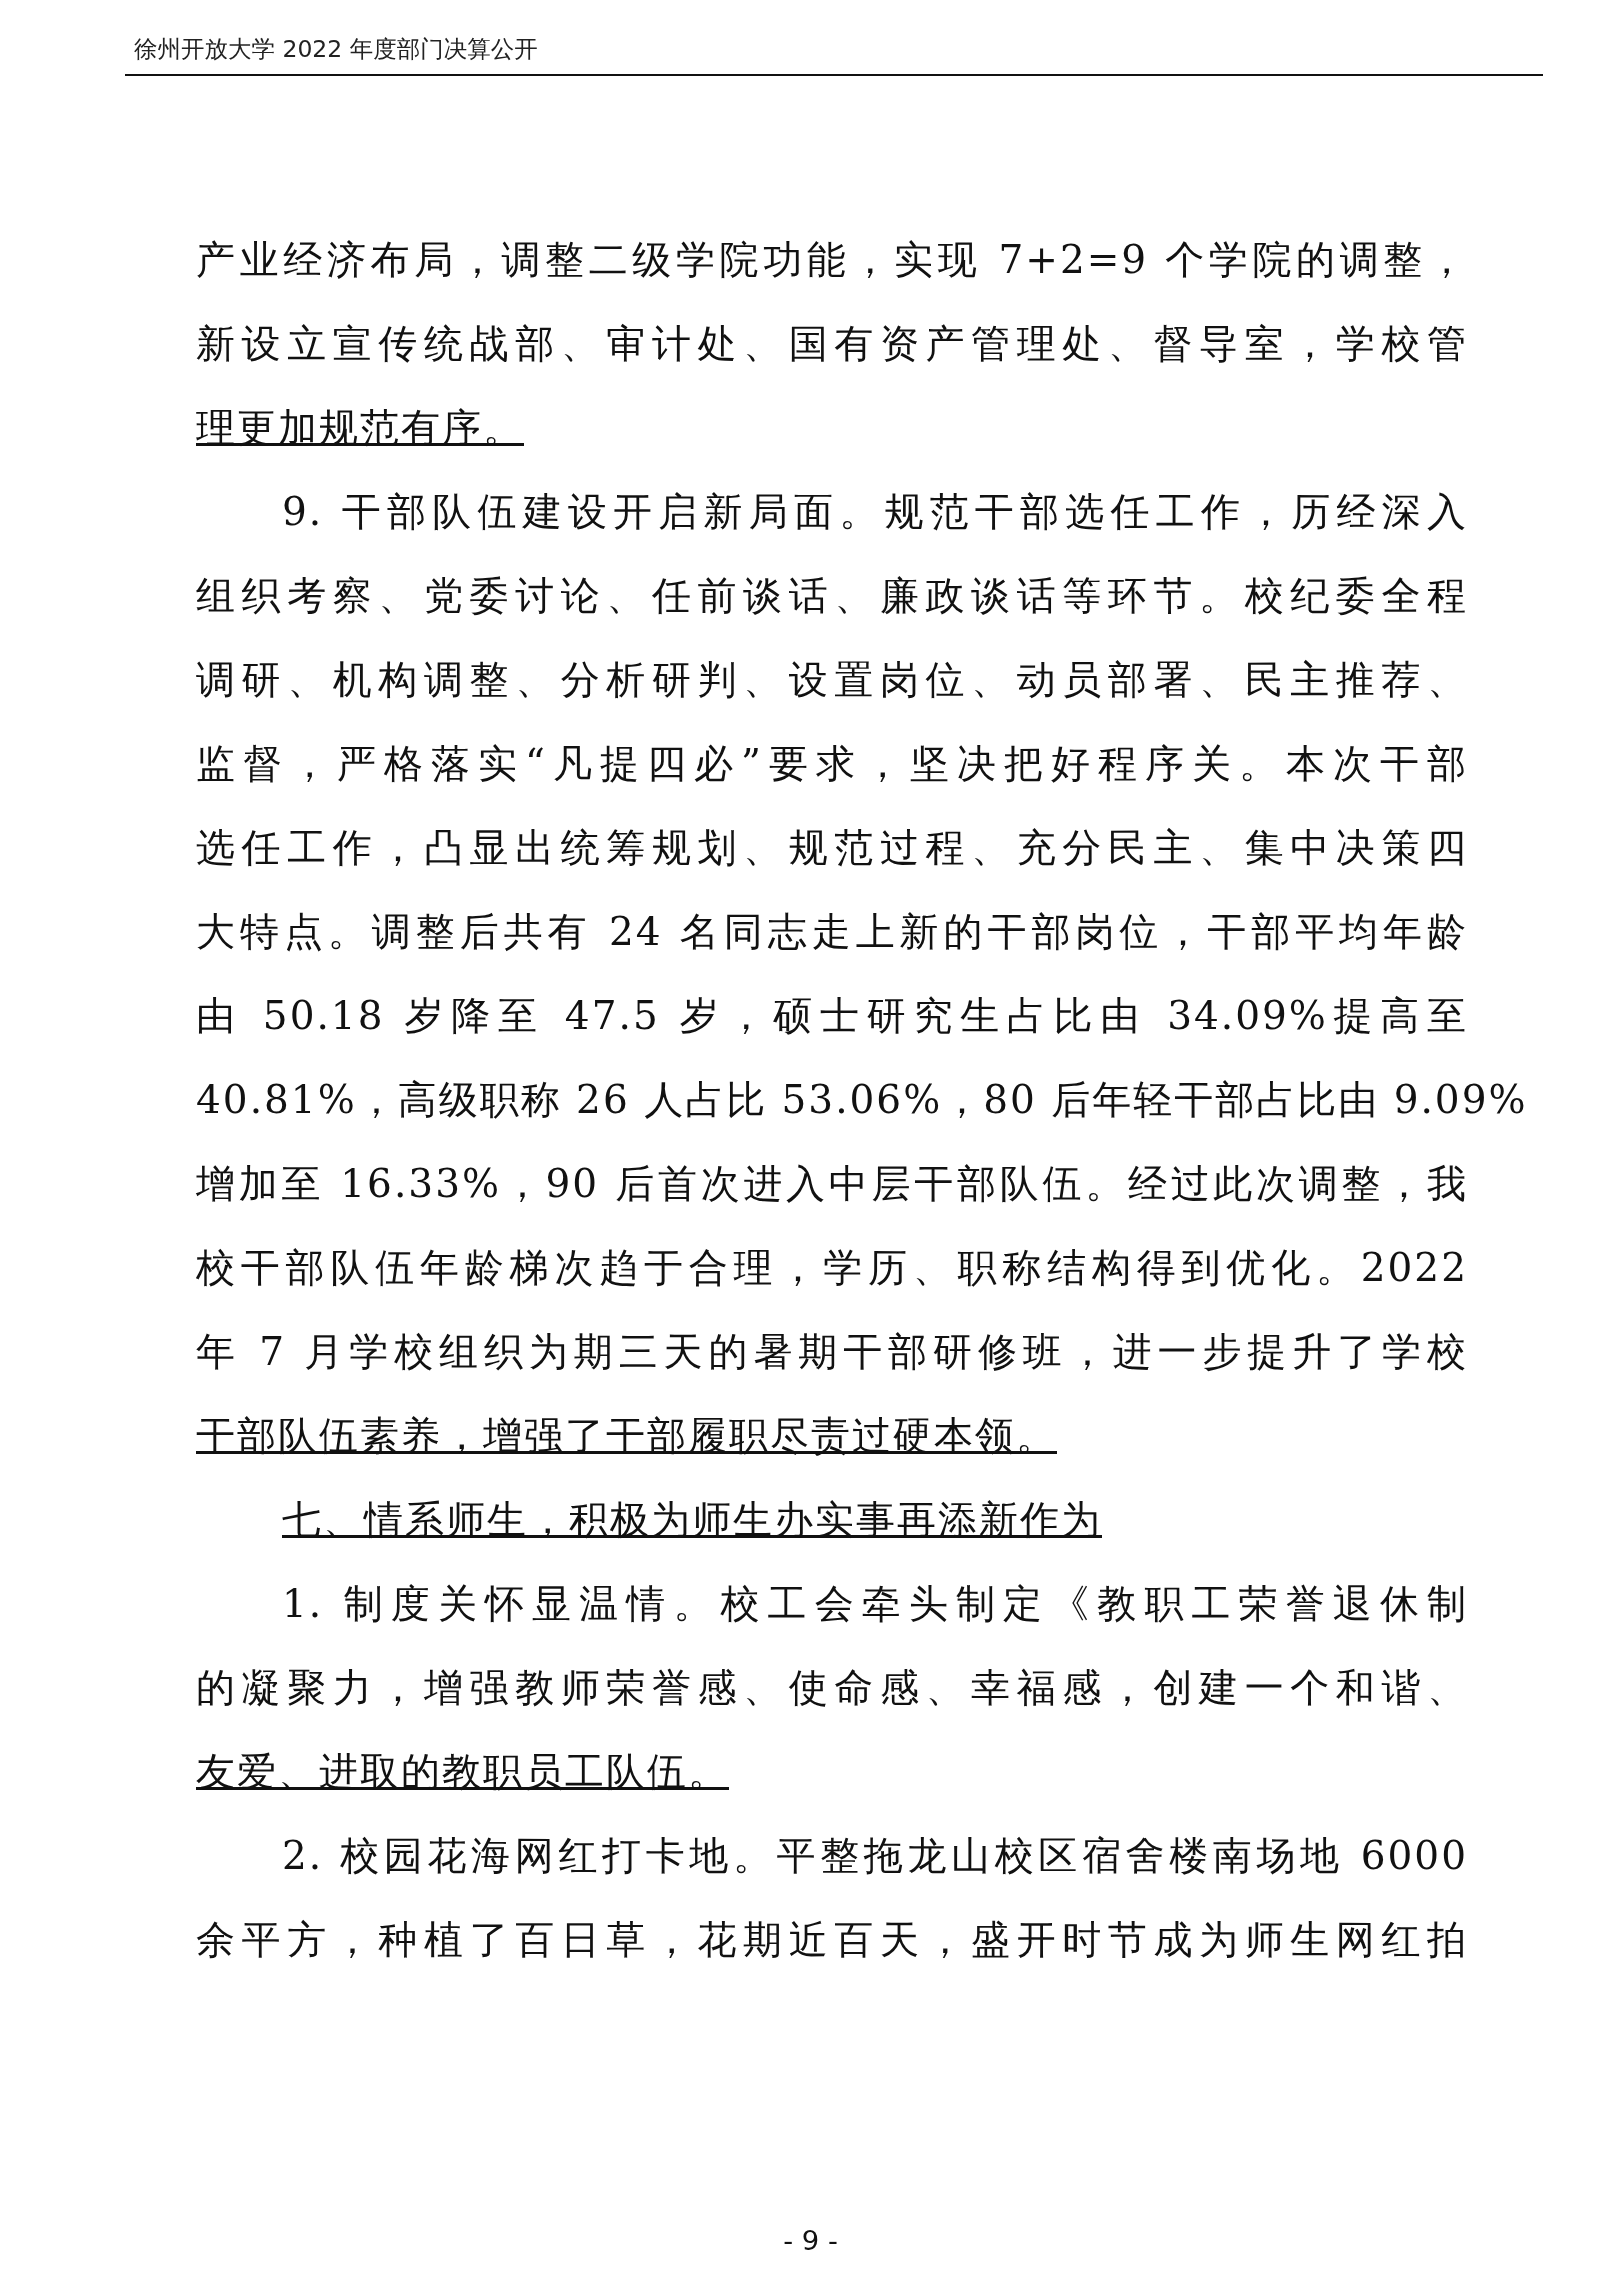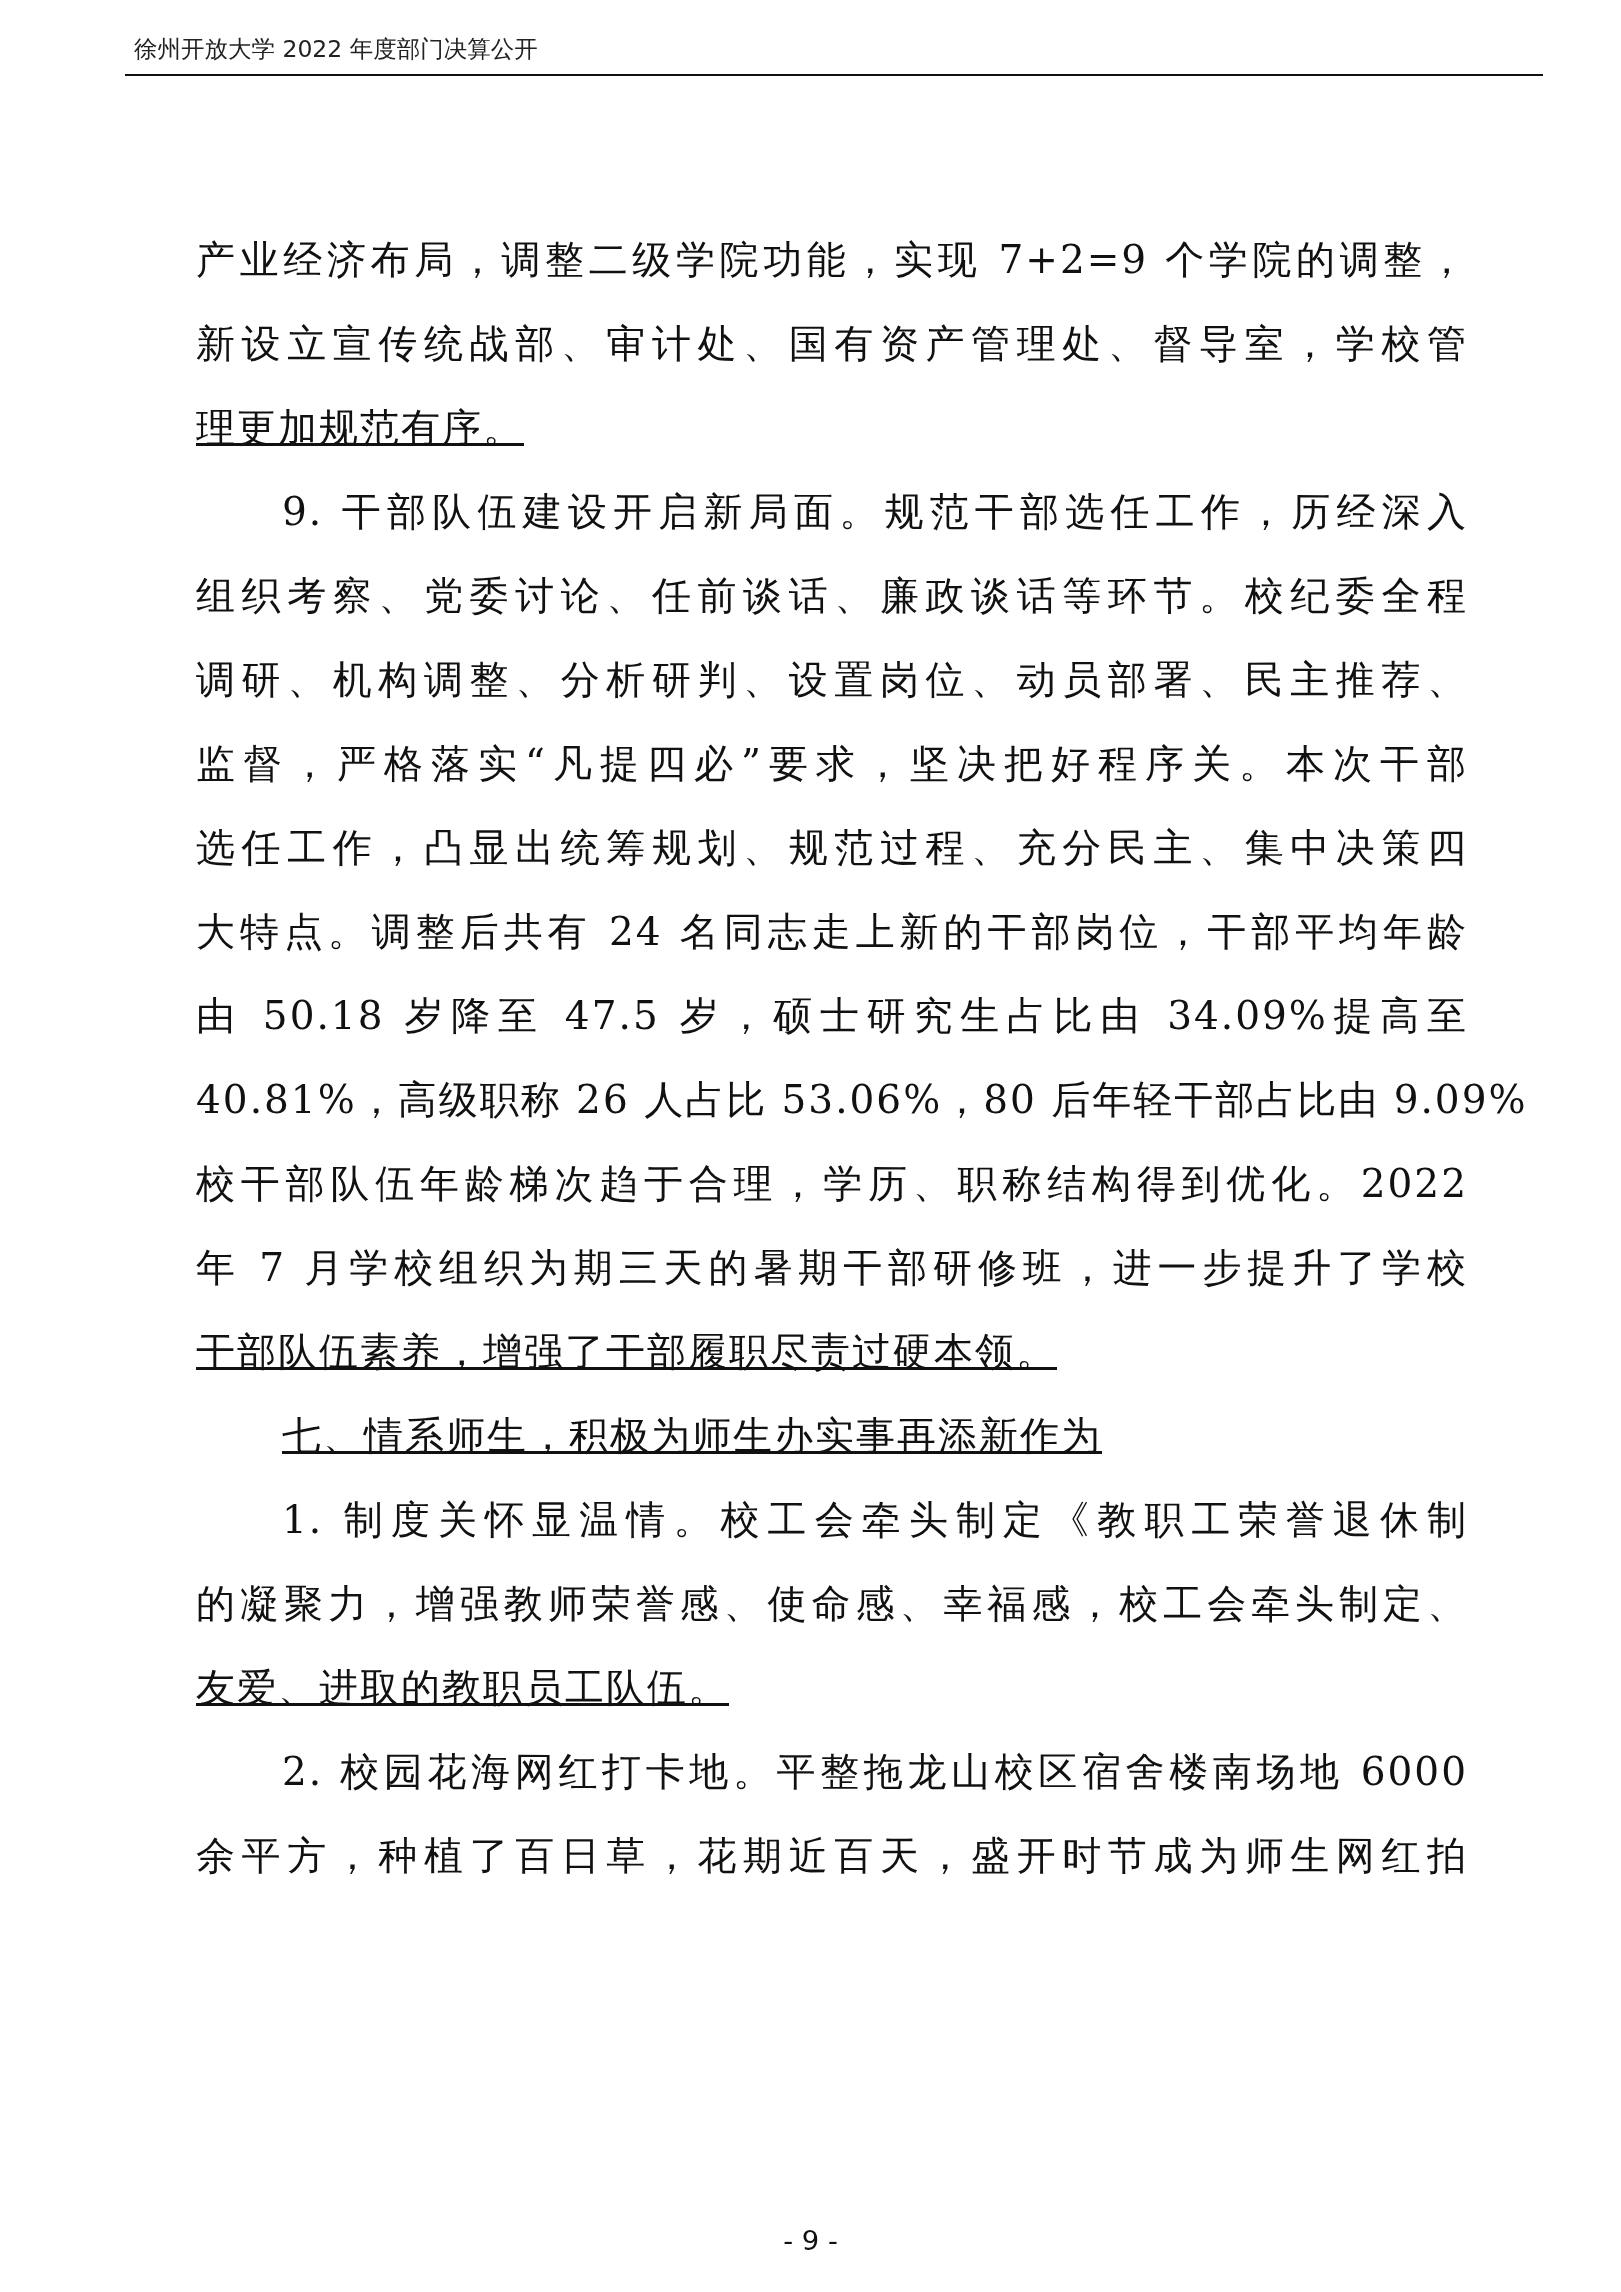--- a/index.html
+++ b/index.html
@@ -27,25 +27,26 @@
     <div class="line">新设立宣传统战部、审计处、国有资产管理处、督导室，学校管</div>
     <div class="line last">理更加规范有序。</div>
     <div class="line indent">9. 干部队伍建设开启新局面。规范干部选任工作，历经深入</div>
     <div class="line">组织考察、党委讨论、任前谈话、廉政谈话等环节。校纪委全程</div>
     <div class="line">调研、机构调整、分析研判、设置岗位、动员部署、民主推荐、</div>
     <div class="line">监督，严格落实“凡提四必”要求，坚决把好程序关。本次干部</div>
     <div class="line">选任工作，凸显出统筹规划、规范过程、充分民主、集中决策四</div>
     <div class="line">大特点。调整后共有 24 名同志走上新的干部岗位，干部平均年龄</div>
     <div class="line">由 50.18 岁降至 47.5 岁，硕士研究生占比由 34.09%提高至</div>
     <div class="line">40.81%，高级职称 26 人占比 53.06%，80 后年轻干部占比由 9.09%</div>
+    <div class="line">增加至 16.33%，90 后首次进入中层干部队伍。经过此次调整，我</div>
     <div class="line">校干部队伍年龄梯次趋于合理，学历、职称结构得到优化。2022</div>
     <div class="line">年 7 月学校组织为期三天的暑期干部研修班，进一步提升了学校</div>
     <div class="line last">干部队伍素养，增强了干部履职尽责过硬本领。</div>
     <div class="line indent last">七、情系师生，积极为师生办实事再添新作为</div>
     <div class="line indent">1. 制度关怀显温情。校工会牵头制定《教职工荣誉退休制</div>
-    <div class="line">的凝聚力，增强教师荣誉感、使命感、幸福感，校工会牵头制定、</div>
+    <div class="line">的凝聚力，增强教师荣誉感、使命感、幸福感，创建一个和谐、</div>
     <div class="line last">友爱、进取的教职员工队伍。</div>
     <div class="line indent">2. 校园花海网红打卡地。平整拖龙山校区宿舍楼南场地 6000</div>
     <div class="line">余平方，种植了百日草，花期近百天，盛开时节成为师生网红拍</div>
   </div>
 
 <div class="page-number">- 9 -</div>
 
 
 </body></html>

